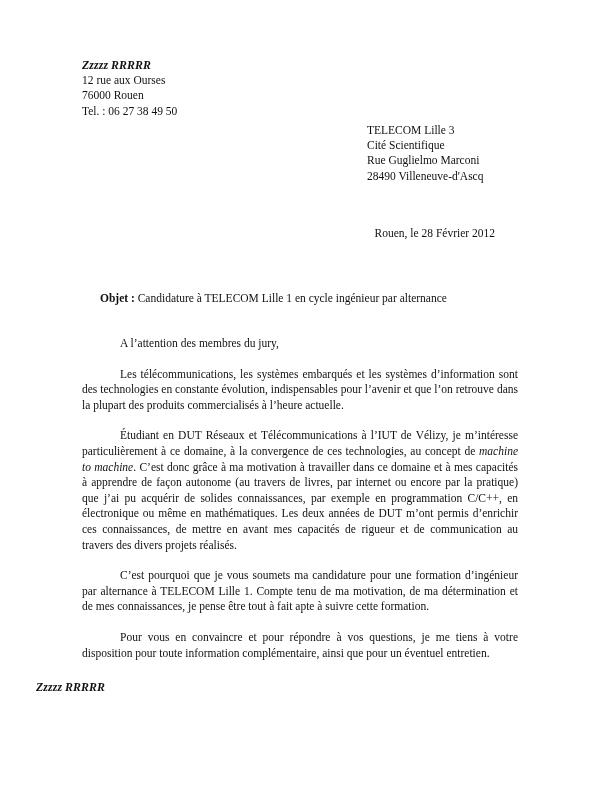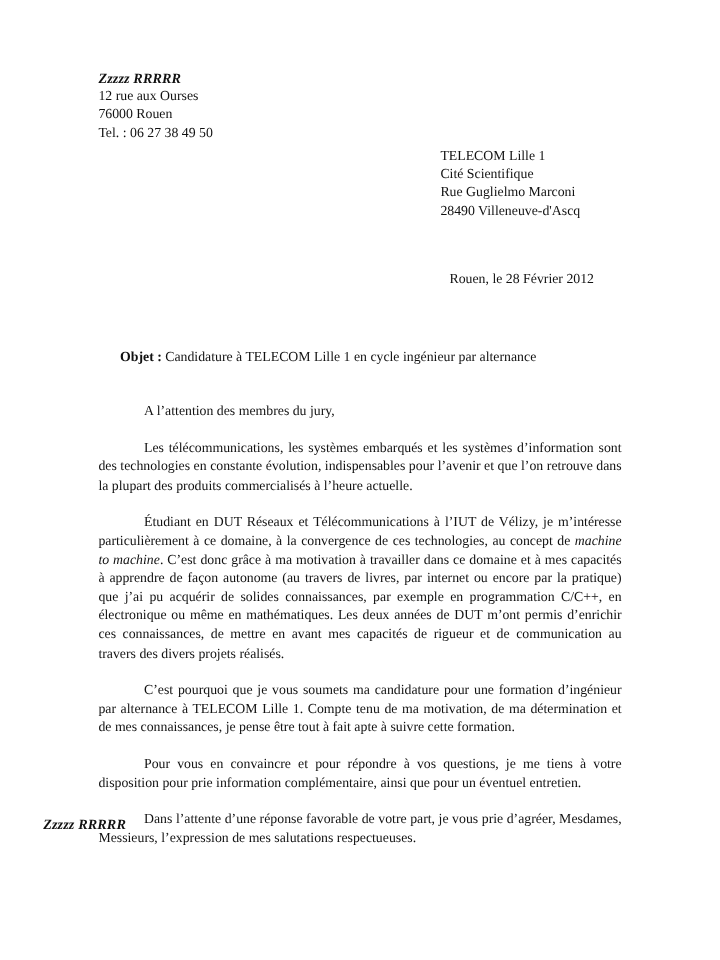--- a/index.html
+++ b/index.html
@@ -118,21 +118,21 @@
   <div class="content">
 
     <div class="sender">
       <div class="name line">Zzzzz RRRRR</div>
       <div class="line">12 rue aux Ourses</div>
       <div class="line">76000 Rouen</div>
       <div class="line">Tel. : 06 27 38 49 50</div>
     </div>
 
     <div class="recipient">
-      <div class="line">TELECOM Lille 1</div>
+      <div class="line">TELECOM Lille 3</div>
       <div class="line">Cité Scientifique</div>
       <div class="line">Rue Guglielmo Marconi</div>
       <div class="line">28490 Villeneuve-d'Ascq</div>
     </div>
 
     <div class="date-line">Rouen, le 28 Février 2012</div>
 
     <div class="subject">
       <span class="label">Objet :</span><span> Candidature à TELECOM Lille 1 en cycle ingénieur par alternance</span>
     </div>
@@ -140,23 +140,22 @@
     <div class="body-block">
 
       <p class="salutation">A l’attention des membres du jury,</p>
 
       <p class="para">Les télécommunications, les systèmes embarqués et les systèmes d’information sont des technologies en constante évolution, indispensables pour l’avenir et que l’on retrouve dans  la plupart des produits commercialisés à l’heure actuelle.</p>
 
       <p class="para"><span>Étudiant en DUT Réseaux et Télécommunications à l’IUT de Vélizy, je m’intéresse particulièrement à ce domaine, à la convergence de ces technologies, au concept de </span><em>machine to machine</em><span>. C’est donc grâce à ma motivation à travailler dans ce domaine et à mes capacités à apprendre de façon autonome (au travers de livres, par internet ou encore par la pratique) que j’ai pu acquérir de solides connaissances, par exemple en programmation C/C++, en électronique ou même en mathématiques. Les deux années de DUT m’ont permis d’enrichir ces connaissances, de mettre en avant mes capacités de rigueur et de communication au travers des divers projets réalisés.</span></p>
 
       <p class="para">C’est pourquoi que je vous soumets ma candidature pour une formation d’ingénieur par alternance à TELECOM Lille 1. Compte tenu de ma motivation, de ma détermination et de mes connaissances, je pense être tout à fait apte à suivre cette formation.</p>
 
-      <p class="para">Pour vous en convaincre et pour répondre à vos questions, je me tiens à votre disposition pour prie information complémentaire, ainsi que pour un éventuel entretien.</p>
+      <p class="para">Pour vous en convaincre et pour répondre à vos questions, je me tiens à votre disposition pour toute information complémentaire, ainsi que pour un éventuel entretien.</p>
 
-      <p class="para">Dans l’attente d’une réponse favorable de votre part, je vous prie d’agréer, Mesdames, Messieurs, l’expression de mes salutations respectueuses.</p>
 
     </div>
 
   </div>
 
   <div class="signature">Zzzzz RRRRR</div>
 
 </div>
 
 </body></html>

